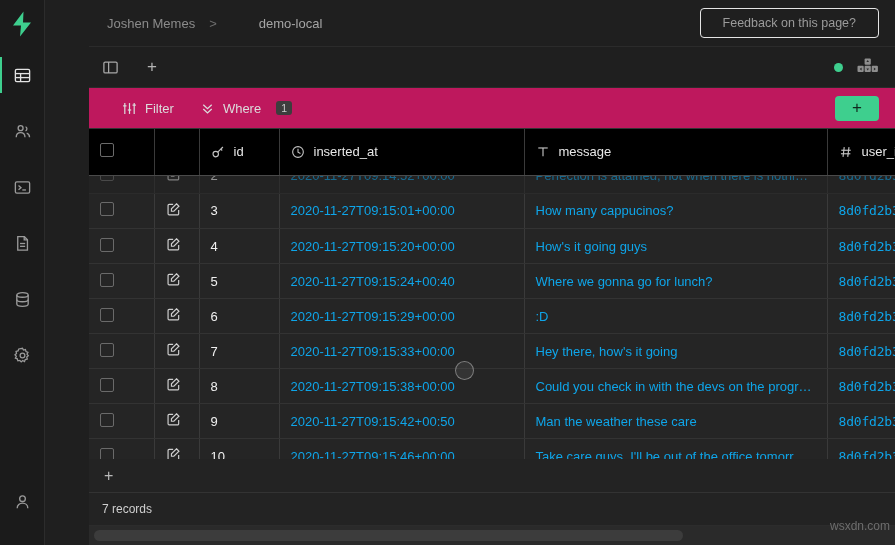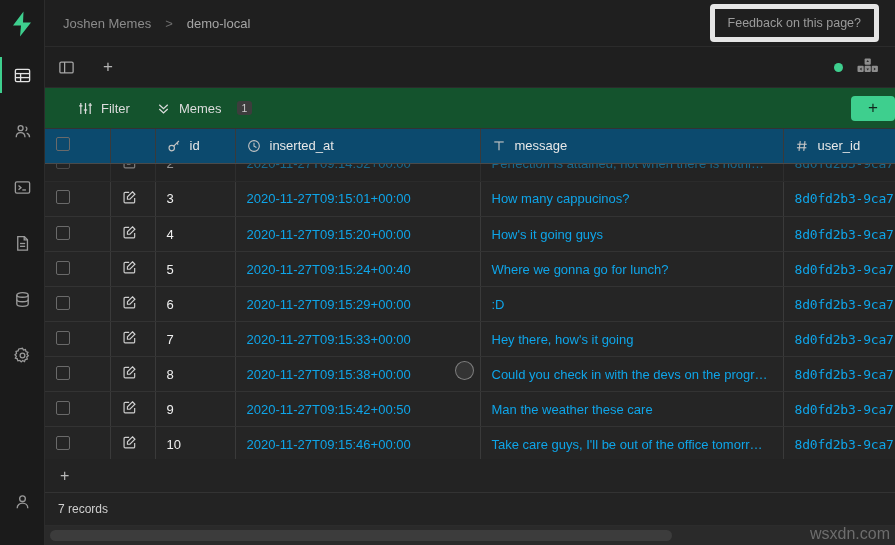--- a/index.html
+++ b/index.html
@@ -2,21 +2,21 @@
 <html><head>
 <meta charset="utf-8">
 <style>
   * { box-sizing: border-box; margin: 0; padding: 0; }
   html, body {
     width: 895px; height: 545px;
     background: #1f1f1f;
     font-family: "Liberation Sans", sans-serif;
     overflow: hidden;
   }
-  .app { position: relative; width: 895px; height: 545px; display: flex; }
+  .app { position: relative; width: 895px; height: 545px; display: flex; gap: 44px; }
 
   
   .rail {
     width: 45px; height: 545px;
     background: #1b1b1b;
     border-right: 1px solid #2c2c2c;
     display: flex; flex-direction: column; align-items: center;
     flex: 0 0 45px;
   }
   .rail-logo {
@@ -42,27 +42,27 @@
 
   
   .topbar {
     height: 47px; flex: 0 0 47px;
     background: #1f1f1f;
     display: flex; align-items: center;
     padding: 0 16px 0 18px;
     border-bottom: 1px solid #2b2b2b;
   }
   .crumb { color: #8b8b8b; font-size: 13px; }
-  .crumb.last { color: #a5a5a5; }
+  .crumb.last { color: #a5a5a5; margin-left: 28px; }
   .crumb-sep { color: #6d6d6d; font-size: 13px; margin: 0 14px; }
   .topbar-spacer { flex: 1 1 auto; }
   .feedback-btn {
-    border: 5px solid #e5e5e5; border-radius: 4px;
+    border: 1px solid #e5e5e5; border-radius: 4px;
     color: #9b9b9b; font-size: 12.5px;
-    padding: 7px 13px; background: transparent; cursor: pointer;
+    padding: 7px 22px; background: transparent; cursor: pointer;
     white-space: nowrap;
   }
 
   
   .tabbar {
     height: 41px; flex: 0 0 41px;
     background: #1f1f1f;
     display: flex; align-items: stretch;
     border-bottom: 1px solid #2b2b2b;
     position: relative;
@@ -85,23 +85,23 @@
   }
   .tabbar-right {
     position: absolute; right: 16px; top: 0; bottom: 0;
     display: flex; align-items: center; gap: 14px;
   }
   .status-dot { width: 9px; height: 9px; border-radius: 50%; background: #3ecf8e; }
 
   
   .toolbar {
     height: 40px; flex: 0 0 40px;
-    background: #14532d;
+    background: #be185d;
     display: flex; align-items: center;
-    padding: 0 0 0 33px;
+    padding: 0 16px 0 33px;
     position: relative;
   }
   .tool-btn {
     display: flex; align-items: center; gap: 8px;
     color: #dcdcdc; font-size: 13px; cursor: pointer;
     margin-right: 26px;
   }
   .sort-badge {
     background: #3d3d3d; color: #cfcfcf;
     font-size: 10.5px; border-radius: 3px;
@@ -130,24 +130,24 @@
   table.grid th, table.grid td {
     border-right: 1px solid #3a3a3a;
     border-bottom: 1px solid #333333;
     height: 35px;
     font-size: 13px;
     padding: 0 11px;
     text-align: left;
     overflow: hidden; white-space: nowrap; text-overflow: ellipsis;
   }
   table.grid thead th {
-    background: #0c4a6e;
+    background: #000000;
     color: #e8e8e8;
     font-weight: 400;
-    height: 34px;
+    height: 46px;
     position: sticky; top: 1px;
     border-bottom: 1px solid #4a4a4a;
   }
   .th-inner { display: flex; align-items: center; gap: 9px; }
   .th-icon { color: #c4c4c4; display: flex; align-items: center; }
 
   .col-sel   { width: 65px;  }
   .col-edit  { width: 45px;  }
   .col-id    { width: 80px;  }
   .col-ins   { width: 245px; }
@@ -208,22 +208,22 @@
 
   
   .cursor-halo {
     position: absolute; left: 455px; top: 361px;
     width: 19px; height: 19px; border-radius: 50%;
     border: 1px solid rgba(190,190,190,0.55);
     background: rgba(120,120,120,0.18);
     pointer-events: none;
   }
   .watermark {
-    position: absolute; right: 5px; bottom: 2px;
-    color: #6d6d6d; font-size: 16px;
+    position: absolute; right: 5px; bottom: 12px;
+    color: #6d6d6d; font-size: 12px;
   }
 </style>
 </head>
 <body>
 
 <div class="app">
 
   <div class="rail">
     <div class="rail-logo">
       <svg width="22" height="26" viewBox="0 0 22 26">
@@ -333,21 +333,21 @@
           <line x1="6.2" y1="9.6" x2="9.8" y2="9.6"></line>
           <line x1="11.2" y1="4.4" x2="14.8" y2="4.4"></line>
         </svg>
         <span>Filter</span>
       </div>
       <div class="tool-btn">
         <svg width="15" height="15" viewBox="0 0 16 16" fill="none" stroke="currentColor" stroke-width="1.35">
           <polyline points="3.5,4 8,8.2 12.5,4"></polyline>
           <polyline points="3.5,8.6 8,12.8 12.5,8.6"></polyline>
         </svg>
-        <span>Memes</span>
+        <span>Where</span>
         <span class="sort-badge">1</span>
       </div>
       <span class="toolbar-spacer"></span>
       <button class="insert-btn">+</button>
     </div>
 
     <div class="grid-wrap">
 
       <div class="grid-scroll">
         <table class="grid">

